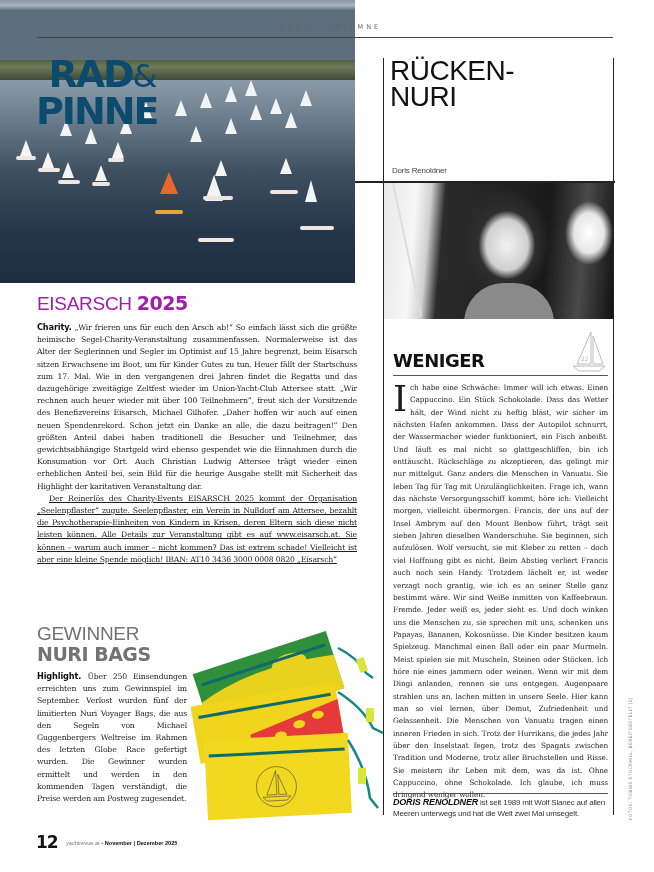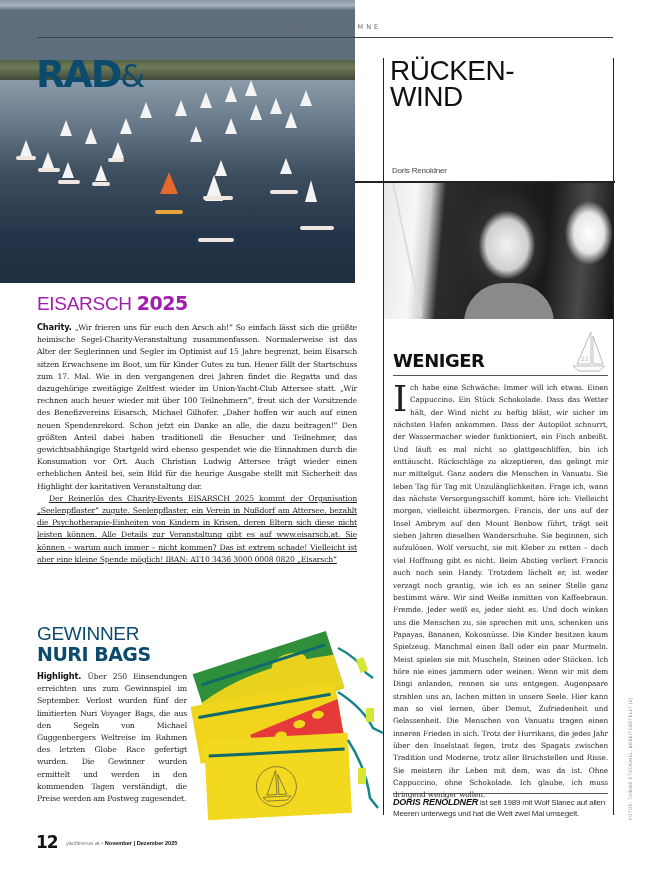--- a/index.html
+++ b/index.html
@@ -79,21 +79,21 @@
   .eis-title { position: absolute; left: 37px; top: 292px; font-family: "Liberation Sans", sans-serif; font-size: 19px; color: #a21caf; letter-spacing: -0.3px; }
   .eis-title b { font-family: "DejaVu Sans", sans-serif; font-weight: bold; letter-spacing: -0.5px; }
   .eis-body {
     position: absolute; left: 37px; top: 321px; width: 320px;
     font-family: "DejaVu Serif", serif; font-size: 7.7px; line-height: 12.2px; color: #1e1e1e; text-align: justify; letter-spacing: -0.15px;
   }
   .eis-body p + p { text-indent: 12px; text-decoration: underline; }
   .lead { font-family: "DejaVu Sans", sans-serif; font-weight: bold; font-size: 8.2px; color: #111; }
 
   
-  .gw-title { position: absolute; left: 37px; top: 624px; font-family: "Liberation Sans", sans-serif; font-size: 19px; line-height: 20px; color: #0c4a6e; letter-spacing: -0.3px; }
+  .gw-title { position: absolute; left: 37px; top: 624px; font-family: "Liberation Sans", sans-serif; font-size: 19px; line-height: 20px; color: #737373; letter-spacing: -0.3px; }
   .gw-title .bold { font-family: "DejaVu Sans", sans-serif; font-weight: bold; letter-spacing: -0.5px; }
   .gw-body {
     position: absolute; left: 37px; top: 670px; width: 150px;
     font-family: "DejaVu Serif", serif; font-size: 7.7px; line-height: 12.2px; color: #1e1e1e; text-align: justify; letter-spacing: -0.15px;
   }
 
   .bags { position: absolute; left: 188px; top: 628px; width: 200px; height: 200px; }
 
   
   .page-num { position: absolute; left: 36px; top: 832px; font-family: "DejaVu Sans", sans-serif; font-weight: bold; font-size: 17px; color: #111; letter-spacing: -1px; }
@@ -138,26 +138,27 @@
     <div class="sail" style="left:60px;top:120px;"></div>
   <div class="sail" style="left:245px;top:80px;"></div>
     <div class="sail" style="left:225px;top:86px;"></div>
 </div>
 
 <div class="section-label">NEWS • KOLUMNE</div>
 <div class="header-rule"></div>
 
 <div class="rad-pinne">
   <div><span>RAD</span><span class="amp">&amp;</span></div>
+  <div>PINNE</div>
 </div>
 
 <div class="rw-box"></div>
 <div class="rw-title">
   <div>RÜCKEN-</div>
-  <div>WIND</div>
+  <div>NURI</div>
 </div>
 <div class="rw-author">Doris Renoldner</div>
 <div class="rw-rule"></div>
 <div class="portrait">
   <div class="mast"></div>
   <div class="body"></div>
 </div>
 
 <svg class="boat-logo" viewBox="0 0 36 44">
   <path d="M20 2 L20 34 L6 34 Z" fill="none" stroke="#bbb" stroke-width="1"></path>

